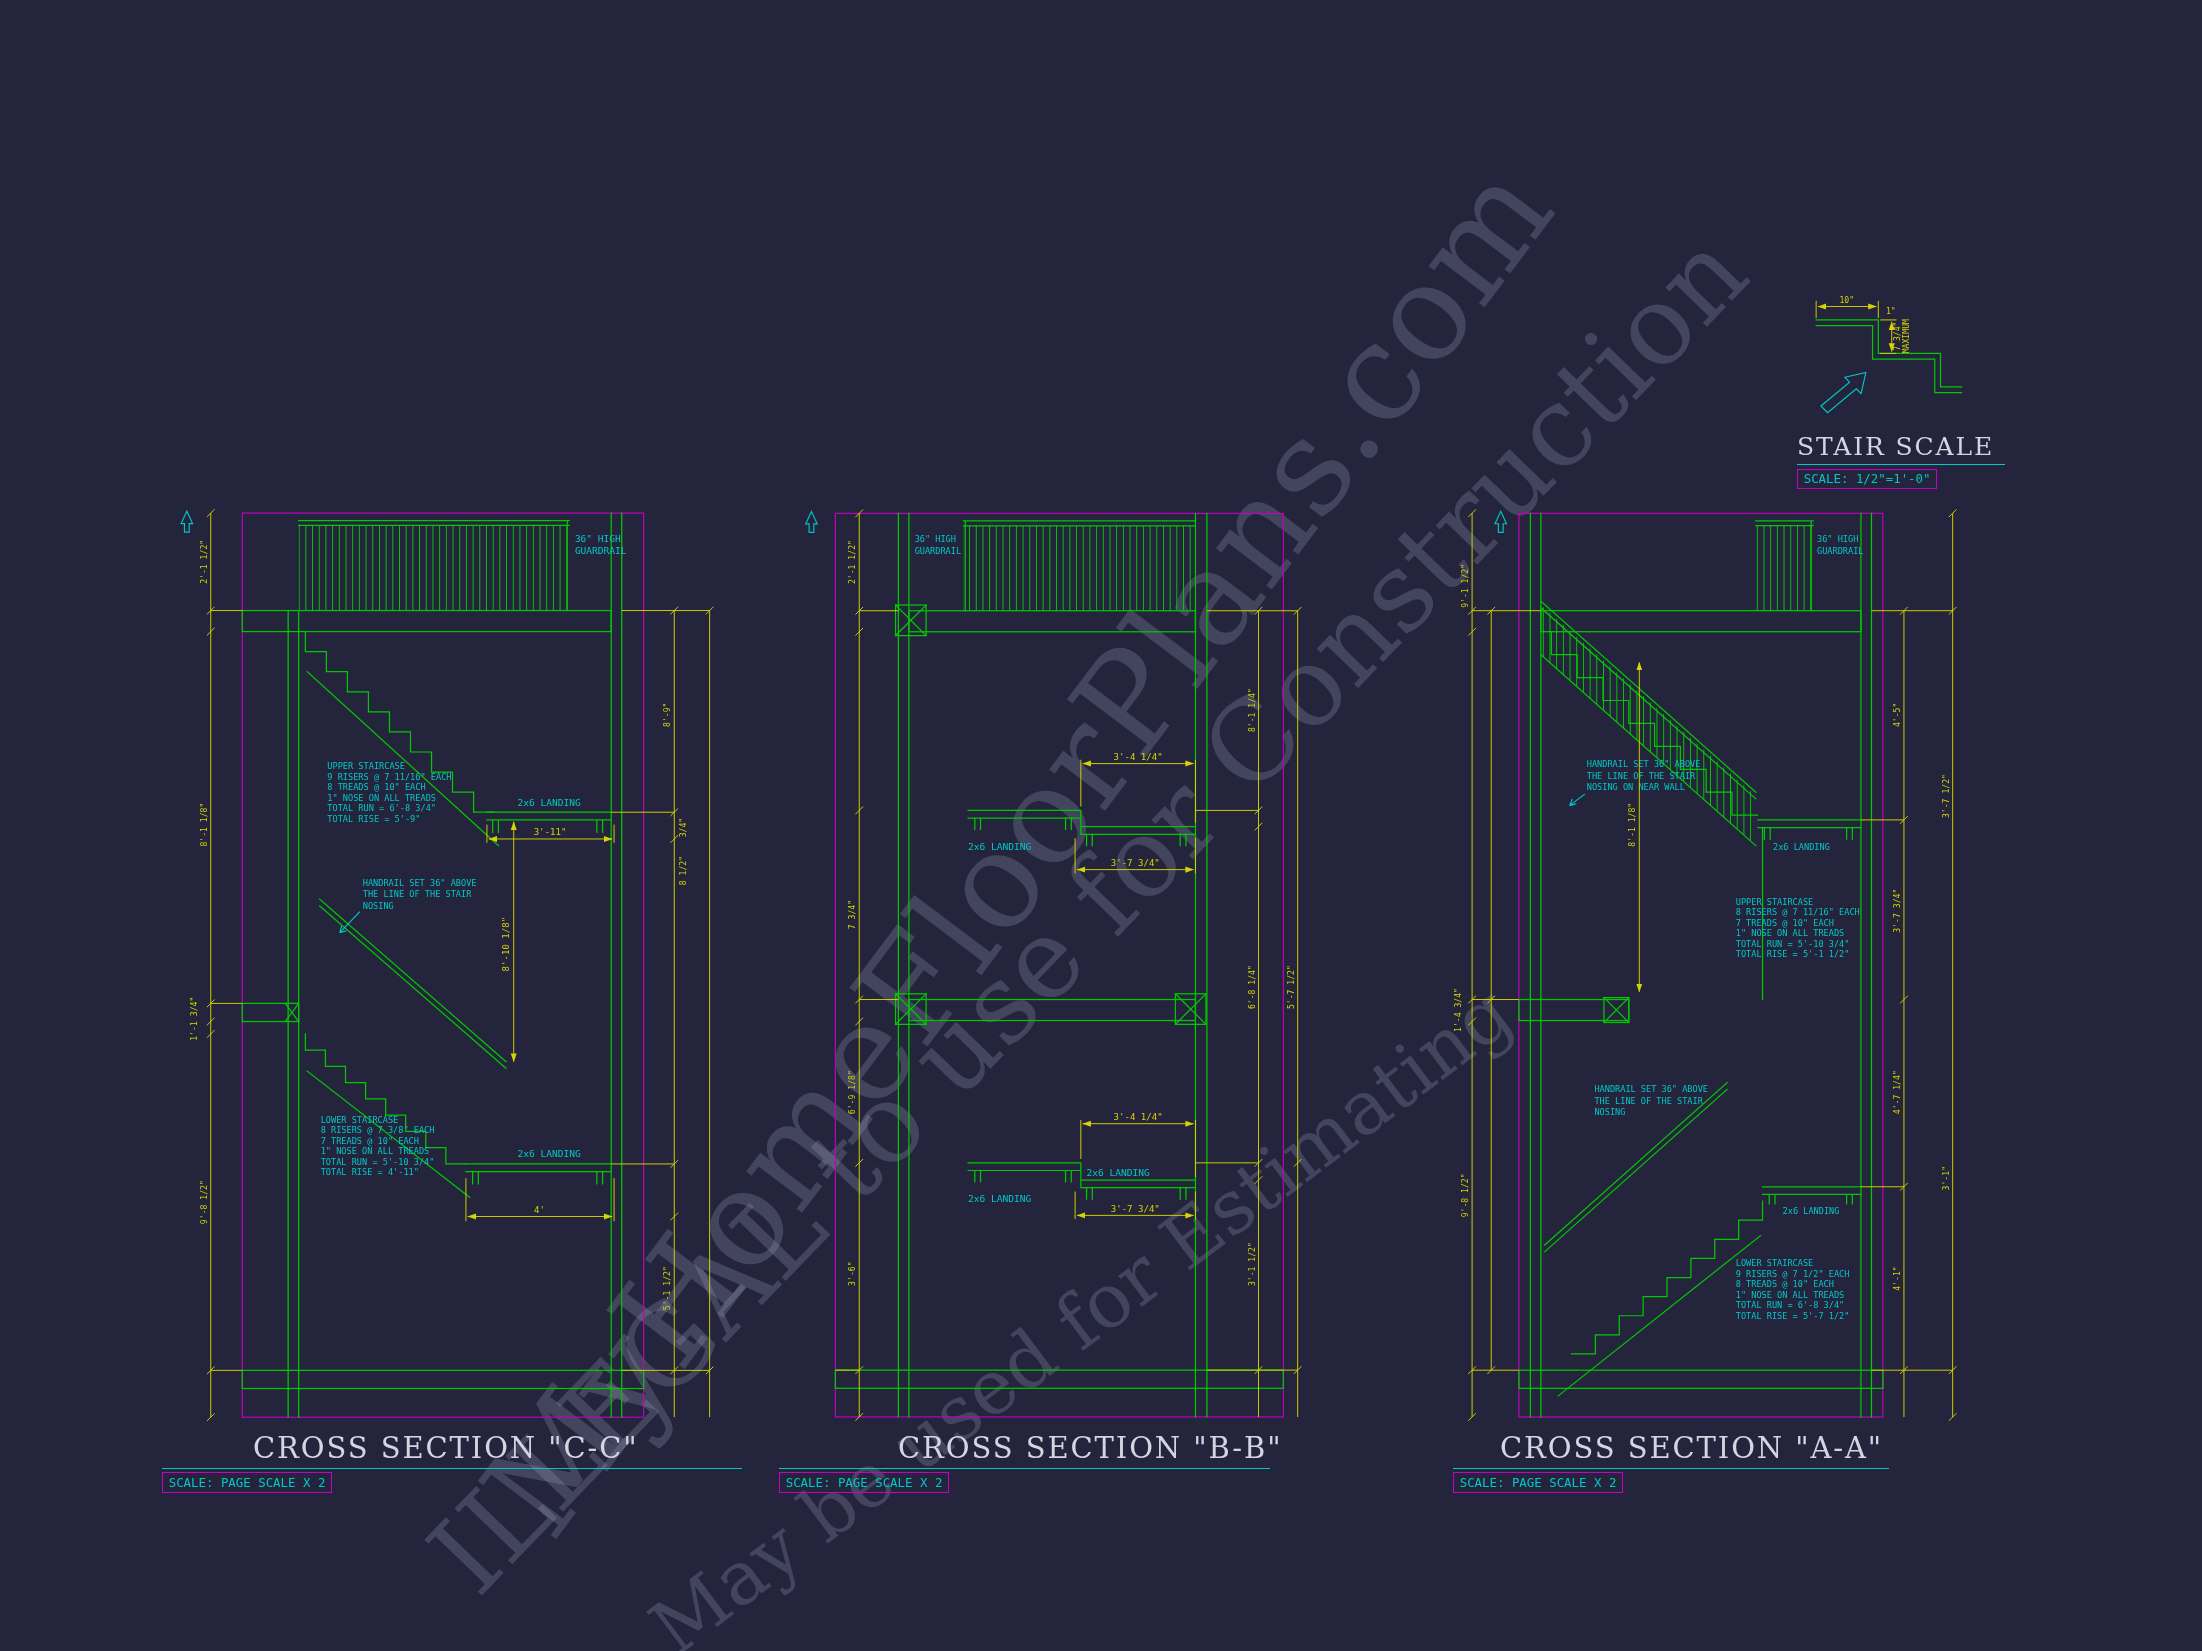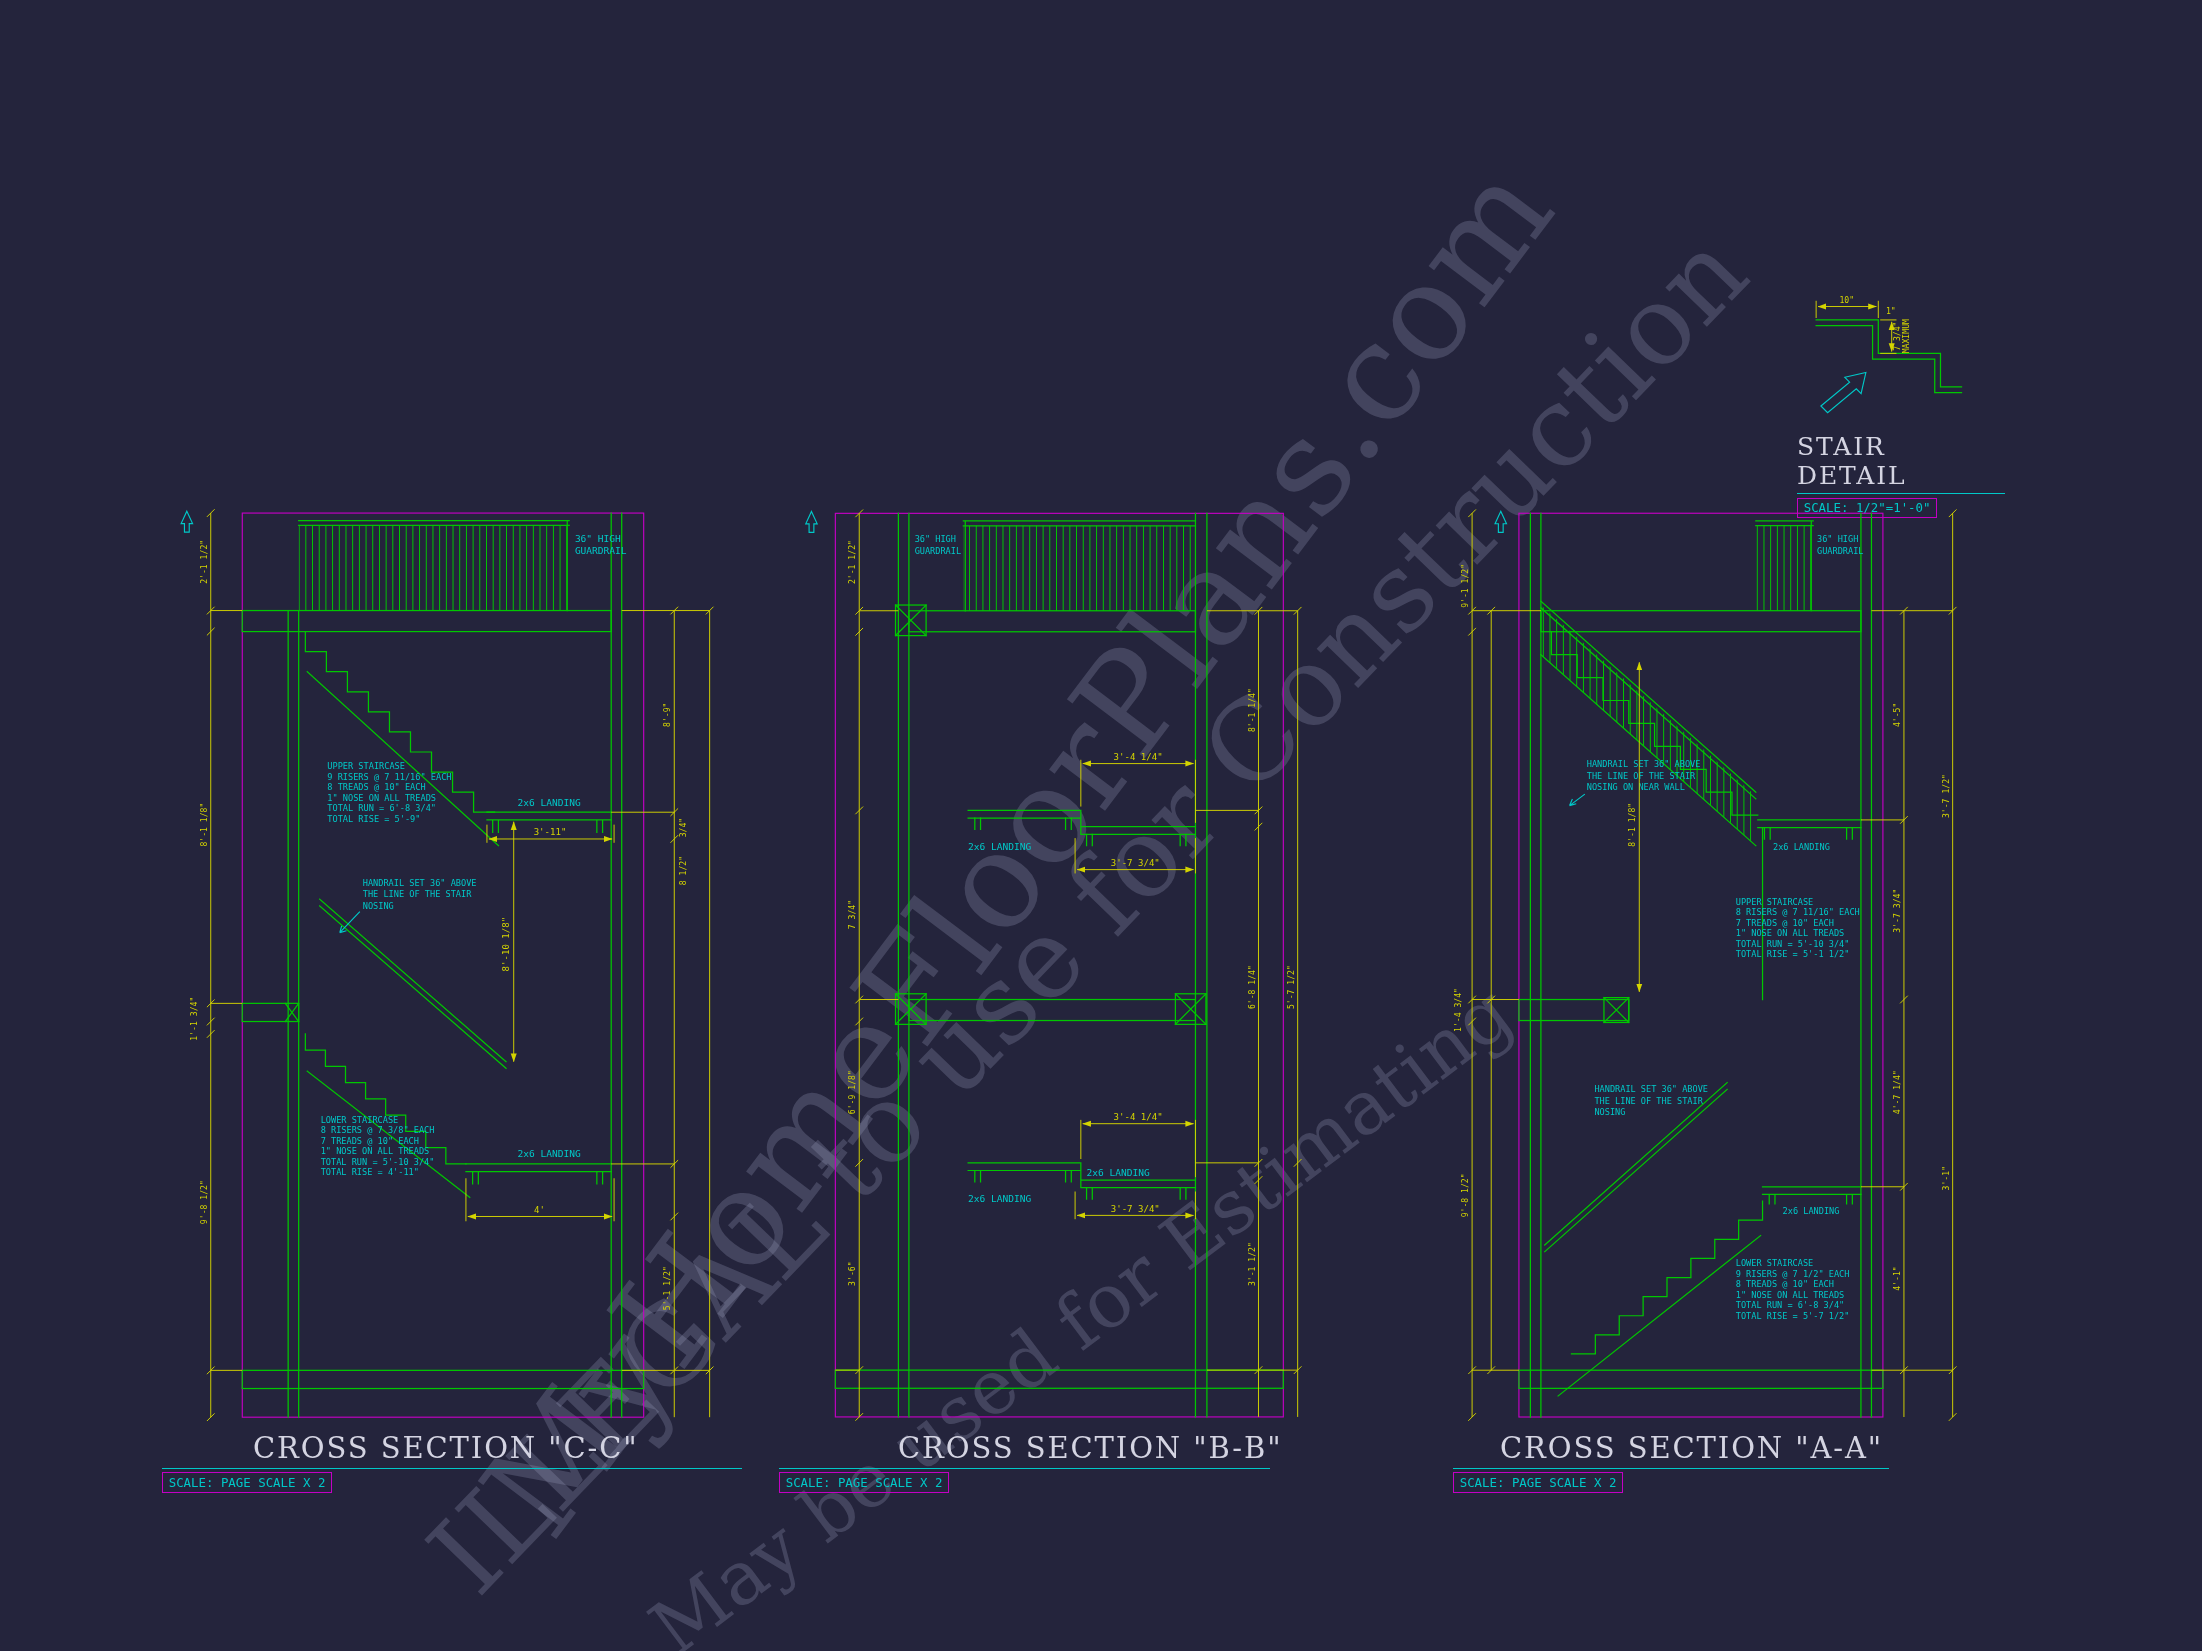--- a/index.html
+++ b/index.html
@@ -59,21 +59,21 @@
       <path class="yl" d="M22 36 H83" marker-start="url(#mA)" marker-end="url(#mA)"></path>
       <text class="yt s" x="52" y="32" text-anchor="middle">10"</text>
       <text class="yt s" x="93" y="44">1"</text>
       <path class="yl" d="M87 50 H104 M87 85 H104"></path>
       <path class="yl" d="M99 52 V83" marker-start="url(#mA)" marker-end="url(#mA)"></path>
       <text class="yt s" transform="rotate(-90 108 67)" x="108" y="67" text-anchor="middle">7 3/4"</text>
       <text class="yt s" transform="rotate(-90 117 67)" x="117" y="67" text-anchor="middle">MAXIMUM</text>
     </g>
     <path class="cyl" d="M25 140 L55 115 L50 110 L72 105 L67 127 L62 122 L32 147 Z"></path>
   </svg>
-  <div class="detail-title">STAIR DETAIL</div>
+  <div class="detail-title">STAIR SCALE</div>
   <div class="scalebox">SCALE: 1/2"=1'-0"</div>
 </div>
 
 <section class="xsec" style="left:162px;width:583px;">
   <svg class="cad" viewBox="0 0 610 960" width="583" height="918">
     <rect class="mg" x="84" y="4" width="420" height="946"></rect>
     <use href="#da" x="20" y="2"></use>
     <g class="gl">
       <path d="M132 106 V950 M143 106 V950"></path>
       <path d="M470 4 V950 M481 4 V950"></path>

